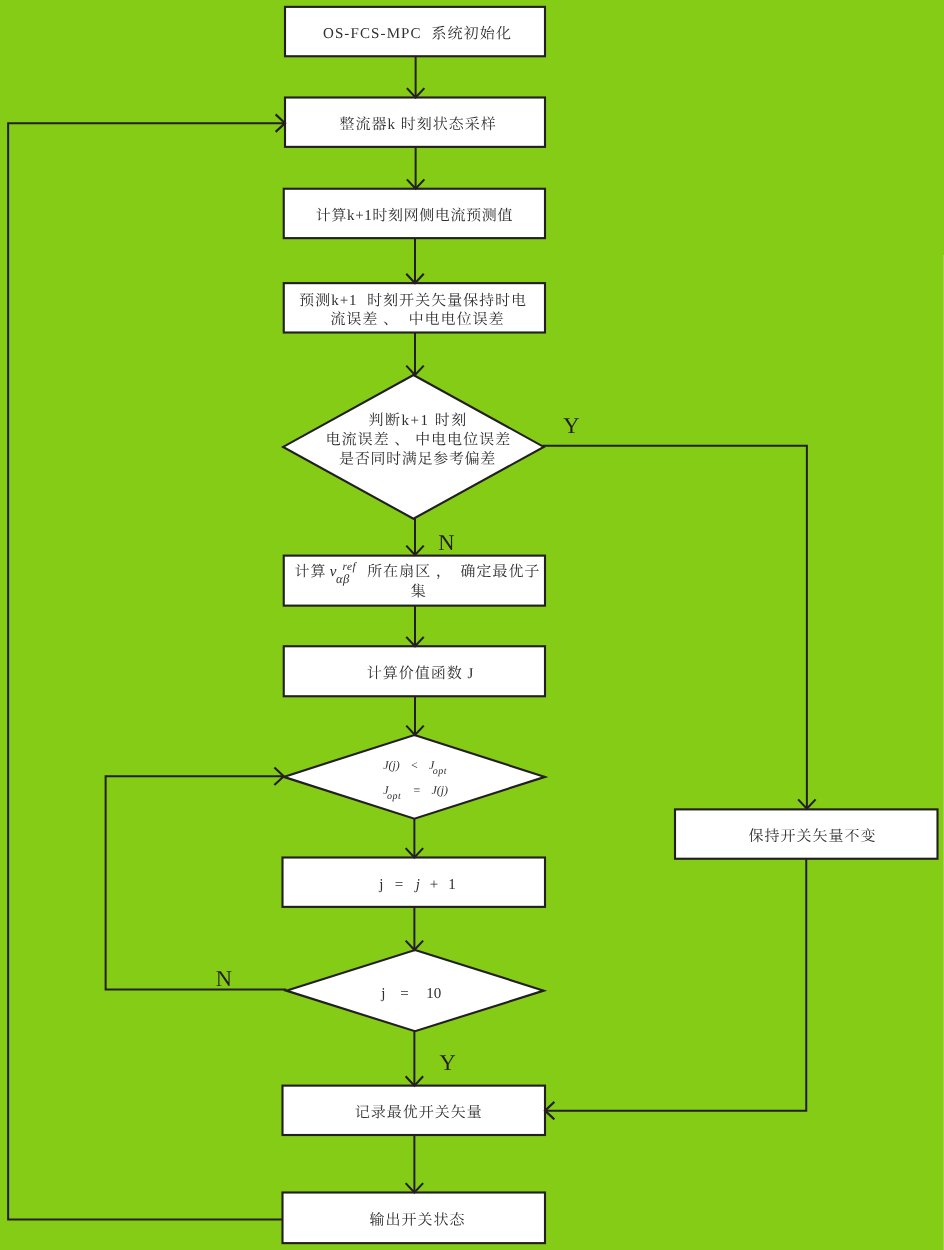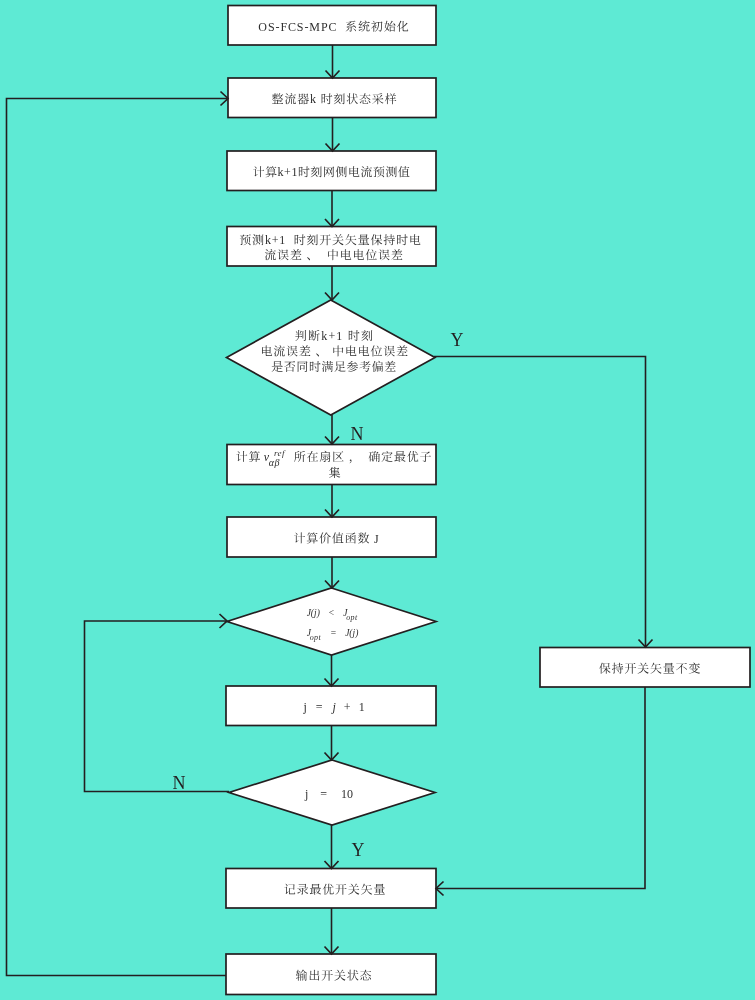--- a/index.html
+++ b/index.html
@@ -1,19 +1,19 @@
 <!DOCTYPE html>
 <html><head>
 <meta charset="utf-8">
 <title>OS-FCS-MPC system flowchart</title>
 <style>
 html,body{margin:0;padding:0;background:#ffffff;}
 body{width:755px;height:1000px;position:relative;overflow:hidden;
   font-family:"Liberation Serif",serif;color:#231f20;}
-#stage{position:absolute;left:0;top:0;width:755px;height:1000px;background:#5eead4;}
+#stage{position:absolute;left:0;top:0;width:755px;height:1000px;background:#84cc16;}
 svg#chart{position:absolute;left:0;top:0;width:755px;height:1000px;
   font-family:"Liberation Serif",serif;display:block;}
 #chart .shape{stroke:#231f20;fill:#ffffff;stroke-width:1.7;}
 #chart .wire{stroke:#231f20;fill:none;stroke-width:1.6;}
 #chart .arrow{stroke:#231f20;fill:none;stroke-width:1.7;stroke-linecap:butt;}
 #chart .gly{fill:#2f2f2f;stroke:none;}
 #chart text{fill:#2f2f2f;stroke:none;font-family:"Liberation Serif",serif;
   dominant-baseline:alphabetic;}
 #chart text.edge{font-size:18px;fill:#231f20;text-anchor:middle;}
 </style>

